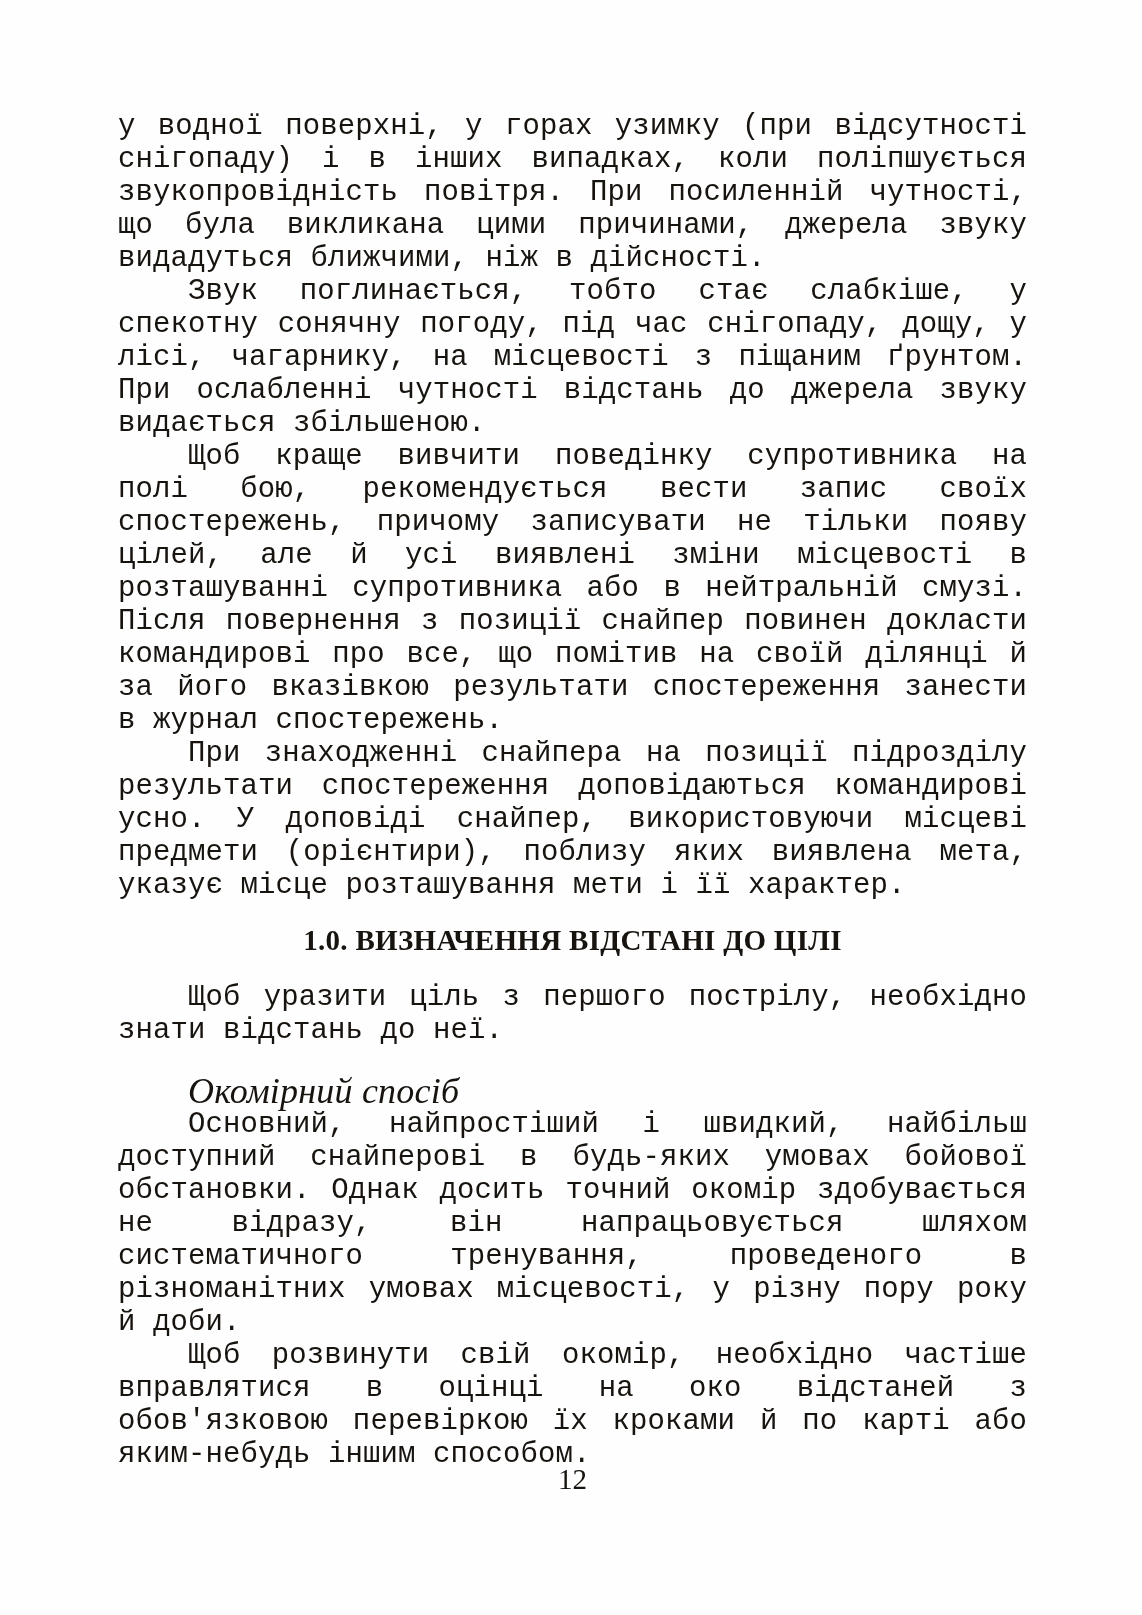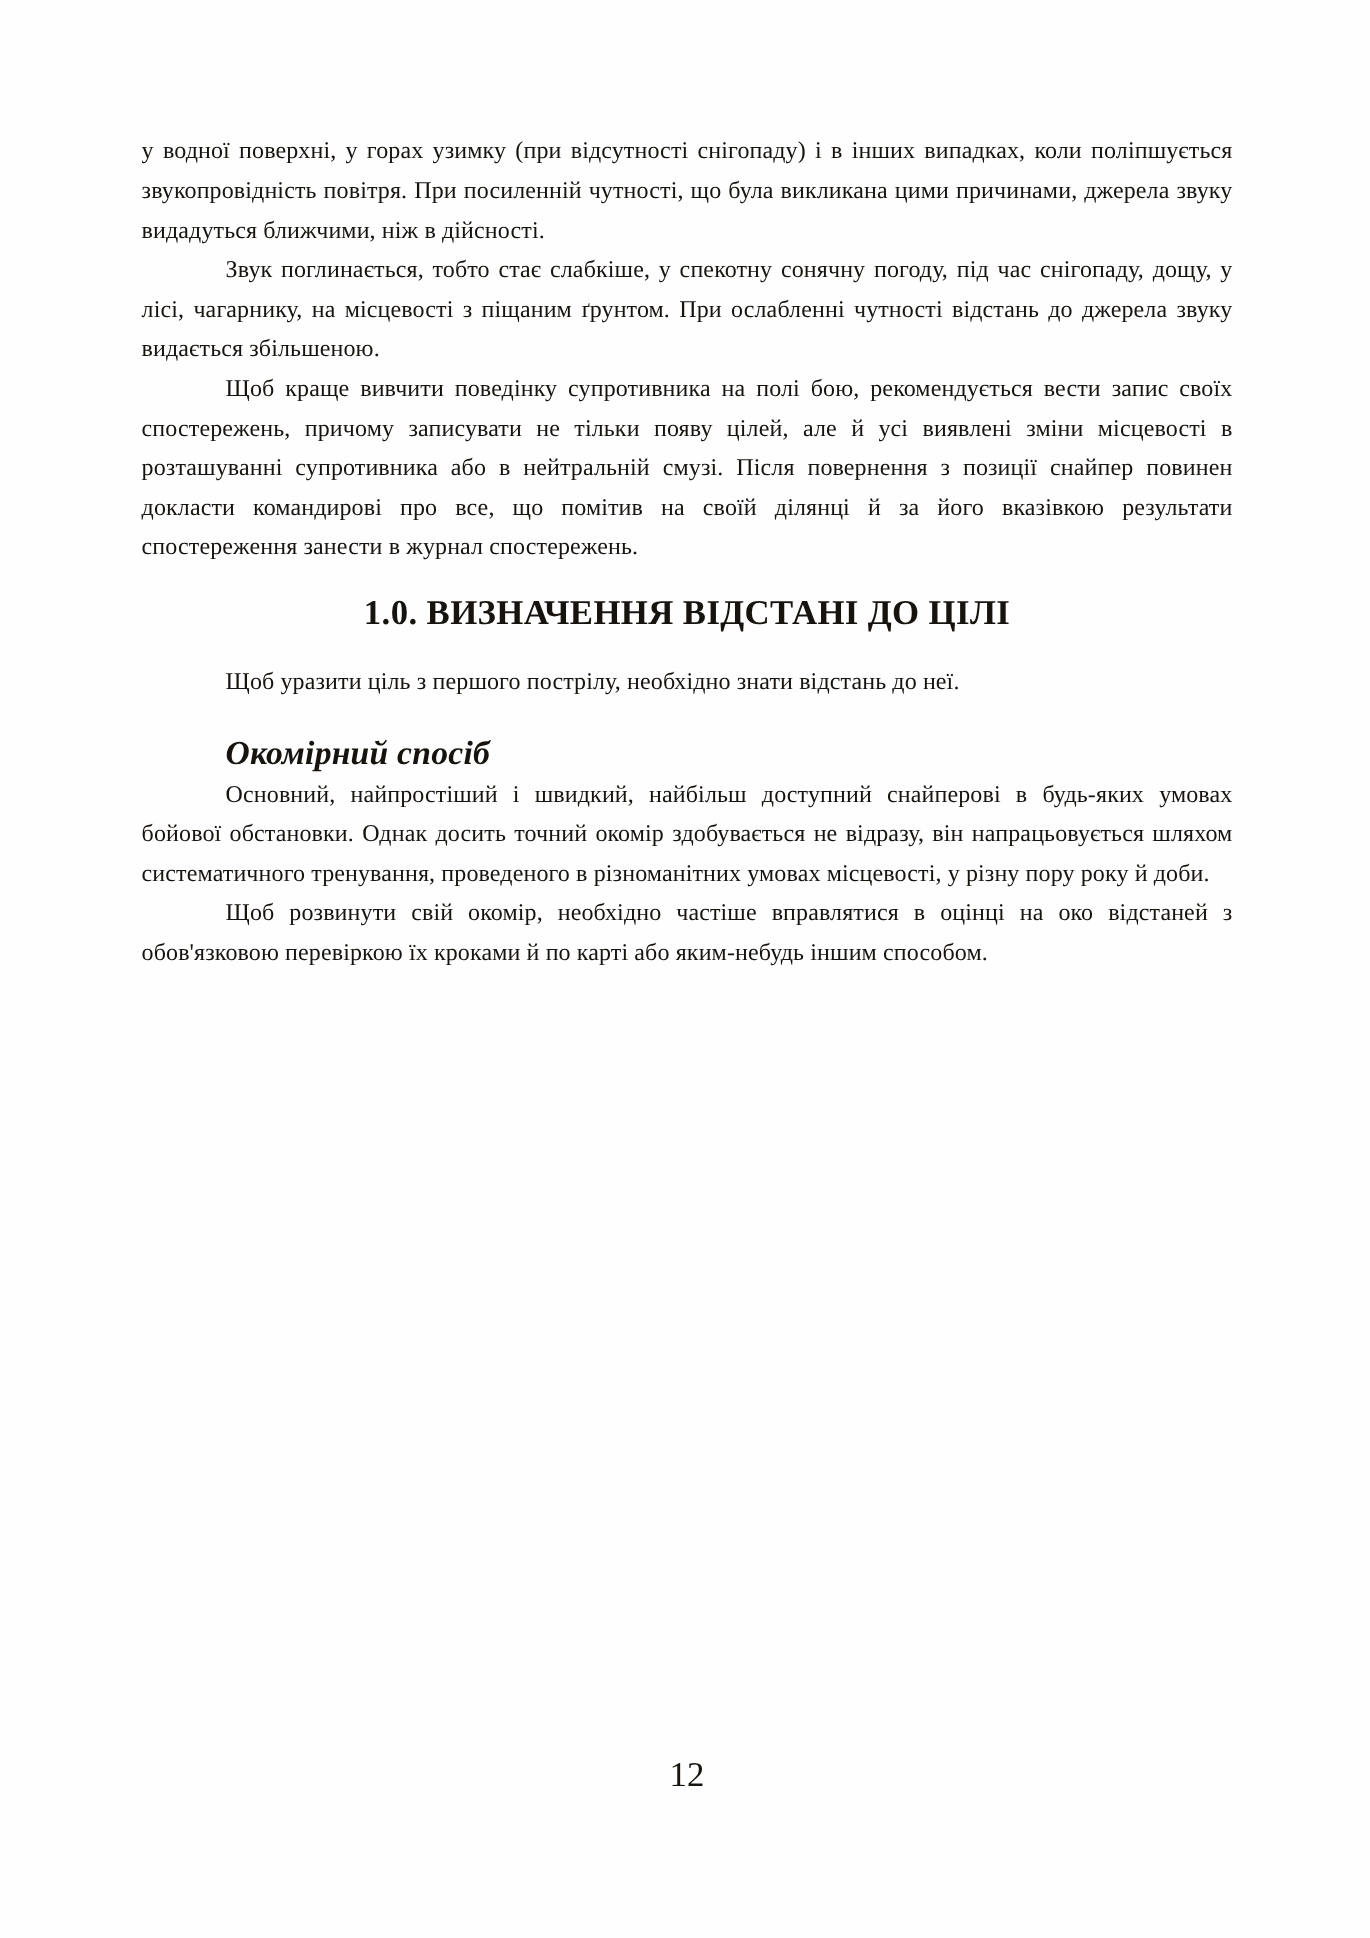--- a/index.html
+++ b/index.html
@@ -19,42 +19,43 @@
     overflow: hidden;
   }
   .text-column {
     position: absolute;
     left: 118px;
     top: 110px;
     width: 909px;
   }
   p.body {
     margin: 0;
-    font-size: 20px;
+    font-size: 29px;
     line-height: 33px;
     text-align: justify;
     text-indent: 70px;
     letter-spacing: 0.1px;
+    font-family: Liberation Mono, monospace;
   }
   p.body.continuation {
     text-indent: 0;
   }
   h1.section-heading {
     margin: 21px 0 24px 0;
     font-size: 29px;
     line-height: 34px;
     font-weight: bold;
     text-align: center;
     letter-spacing: 0.3px;
   }
   h2.subsection-heading {
     margin: 27px 0 0 70px;
-    font-size: 28px;
+    font-size: 36px;
     line-height: 34px;
-    font-weight: bold;
+    font-weight: normal;
     font-style: italic;
     letter-spacing: 0.2px;
   }
   .page-number {
     position: absolute;
     left: 118px;
     top: 1462px;
     width: 909px;
     text-align: center;
     font-size: 29px;
@@ -66,20 +67,21 @@
 
 <div class="page">
   <div class="text-column">
 
     <p class="body continuation">у водної поверхні, у горах узимку (при відсутності снігопаду) і в інших випадках, коли поліпшується звукопровідність повітря. При посиленній чутності, що була викликана цими причинами, джерела звуку видадуться ближчими, ніж в дійсності.</p>
 
     <p class="body">Звук поглинається, тобто стає слабкіше, у спекотну сонячну погоду, під час снігопаду, дощу, у лісі, чагарнику, на місцевості з піщаним ґрун­том. При ослабленні чутності відстань до джерела звуку видається збіль­шеною.</p>
 
     <p class="body">Щоб краще вивчити поведінку супротивника на полі бою, рекомен­дується вести запис своїх спостережень, причому записувати не тільки появу цілей, але й усі виявлені зміни місцевості в розташуванні супротив­ника або в нейтральній смузі. Після повернення з позиції снайпер пови­нен докласти командирові про все, що помітив на своїй ділянці й за його вказівкою результати спостереження занести в журнал спостережень.</p>
 
+    <p class="body">При знаходженні снайпера на позиції підрозділу результати спосте­реження доповідаються командирові усно. У доповіді снайпер, використо­вуючи місцеві предмети (орієнтири), поблизу яких виявлена мета, указує місце розташування мети і її характер.</p>
 
     <h1 class="section-heading">1.0. ВИЗНАЧЕННЯ ВІДСТАНІ ДО ЦІЛІ</h1>
 
     <p class="body">Щоб уразити ціль з першого пострілу, необхідно знати відстань до неї.</p>
 
 
 
 
     <h2 class="subsection-heading">Окомірний спосіб</h2>
 

